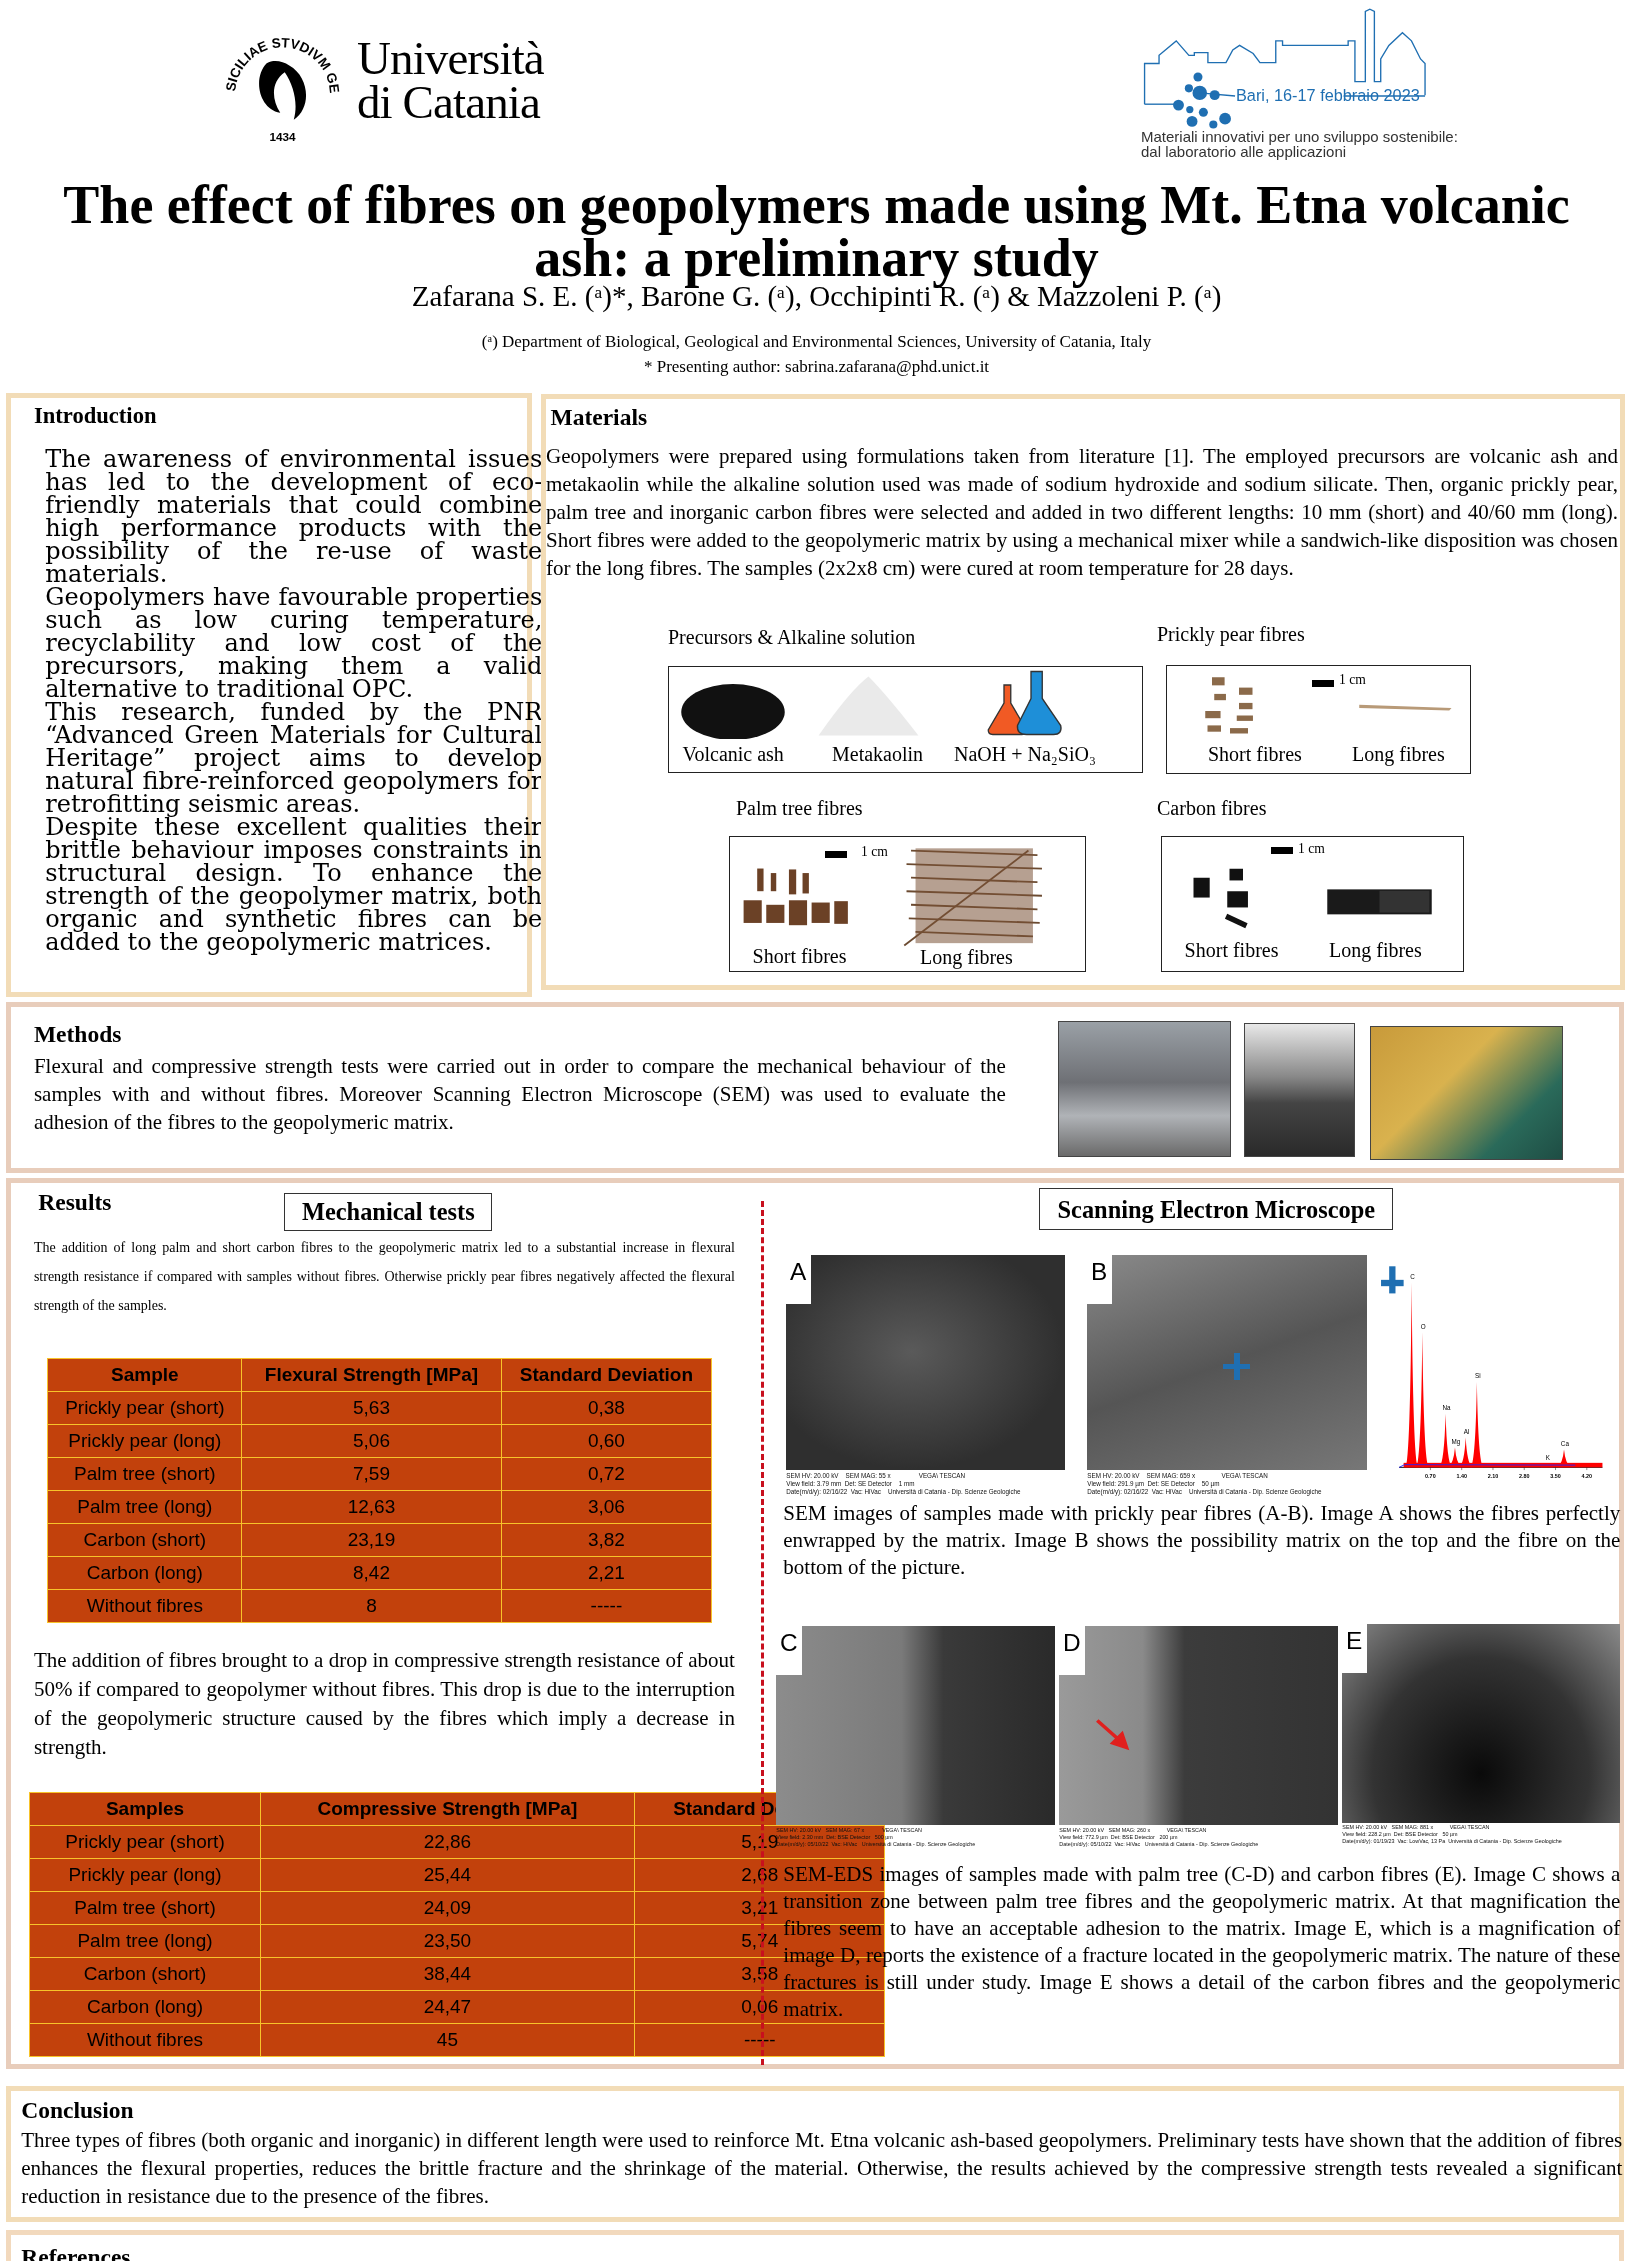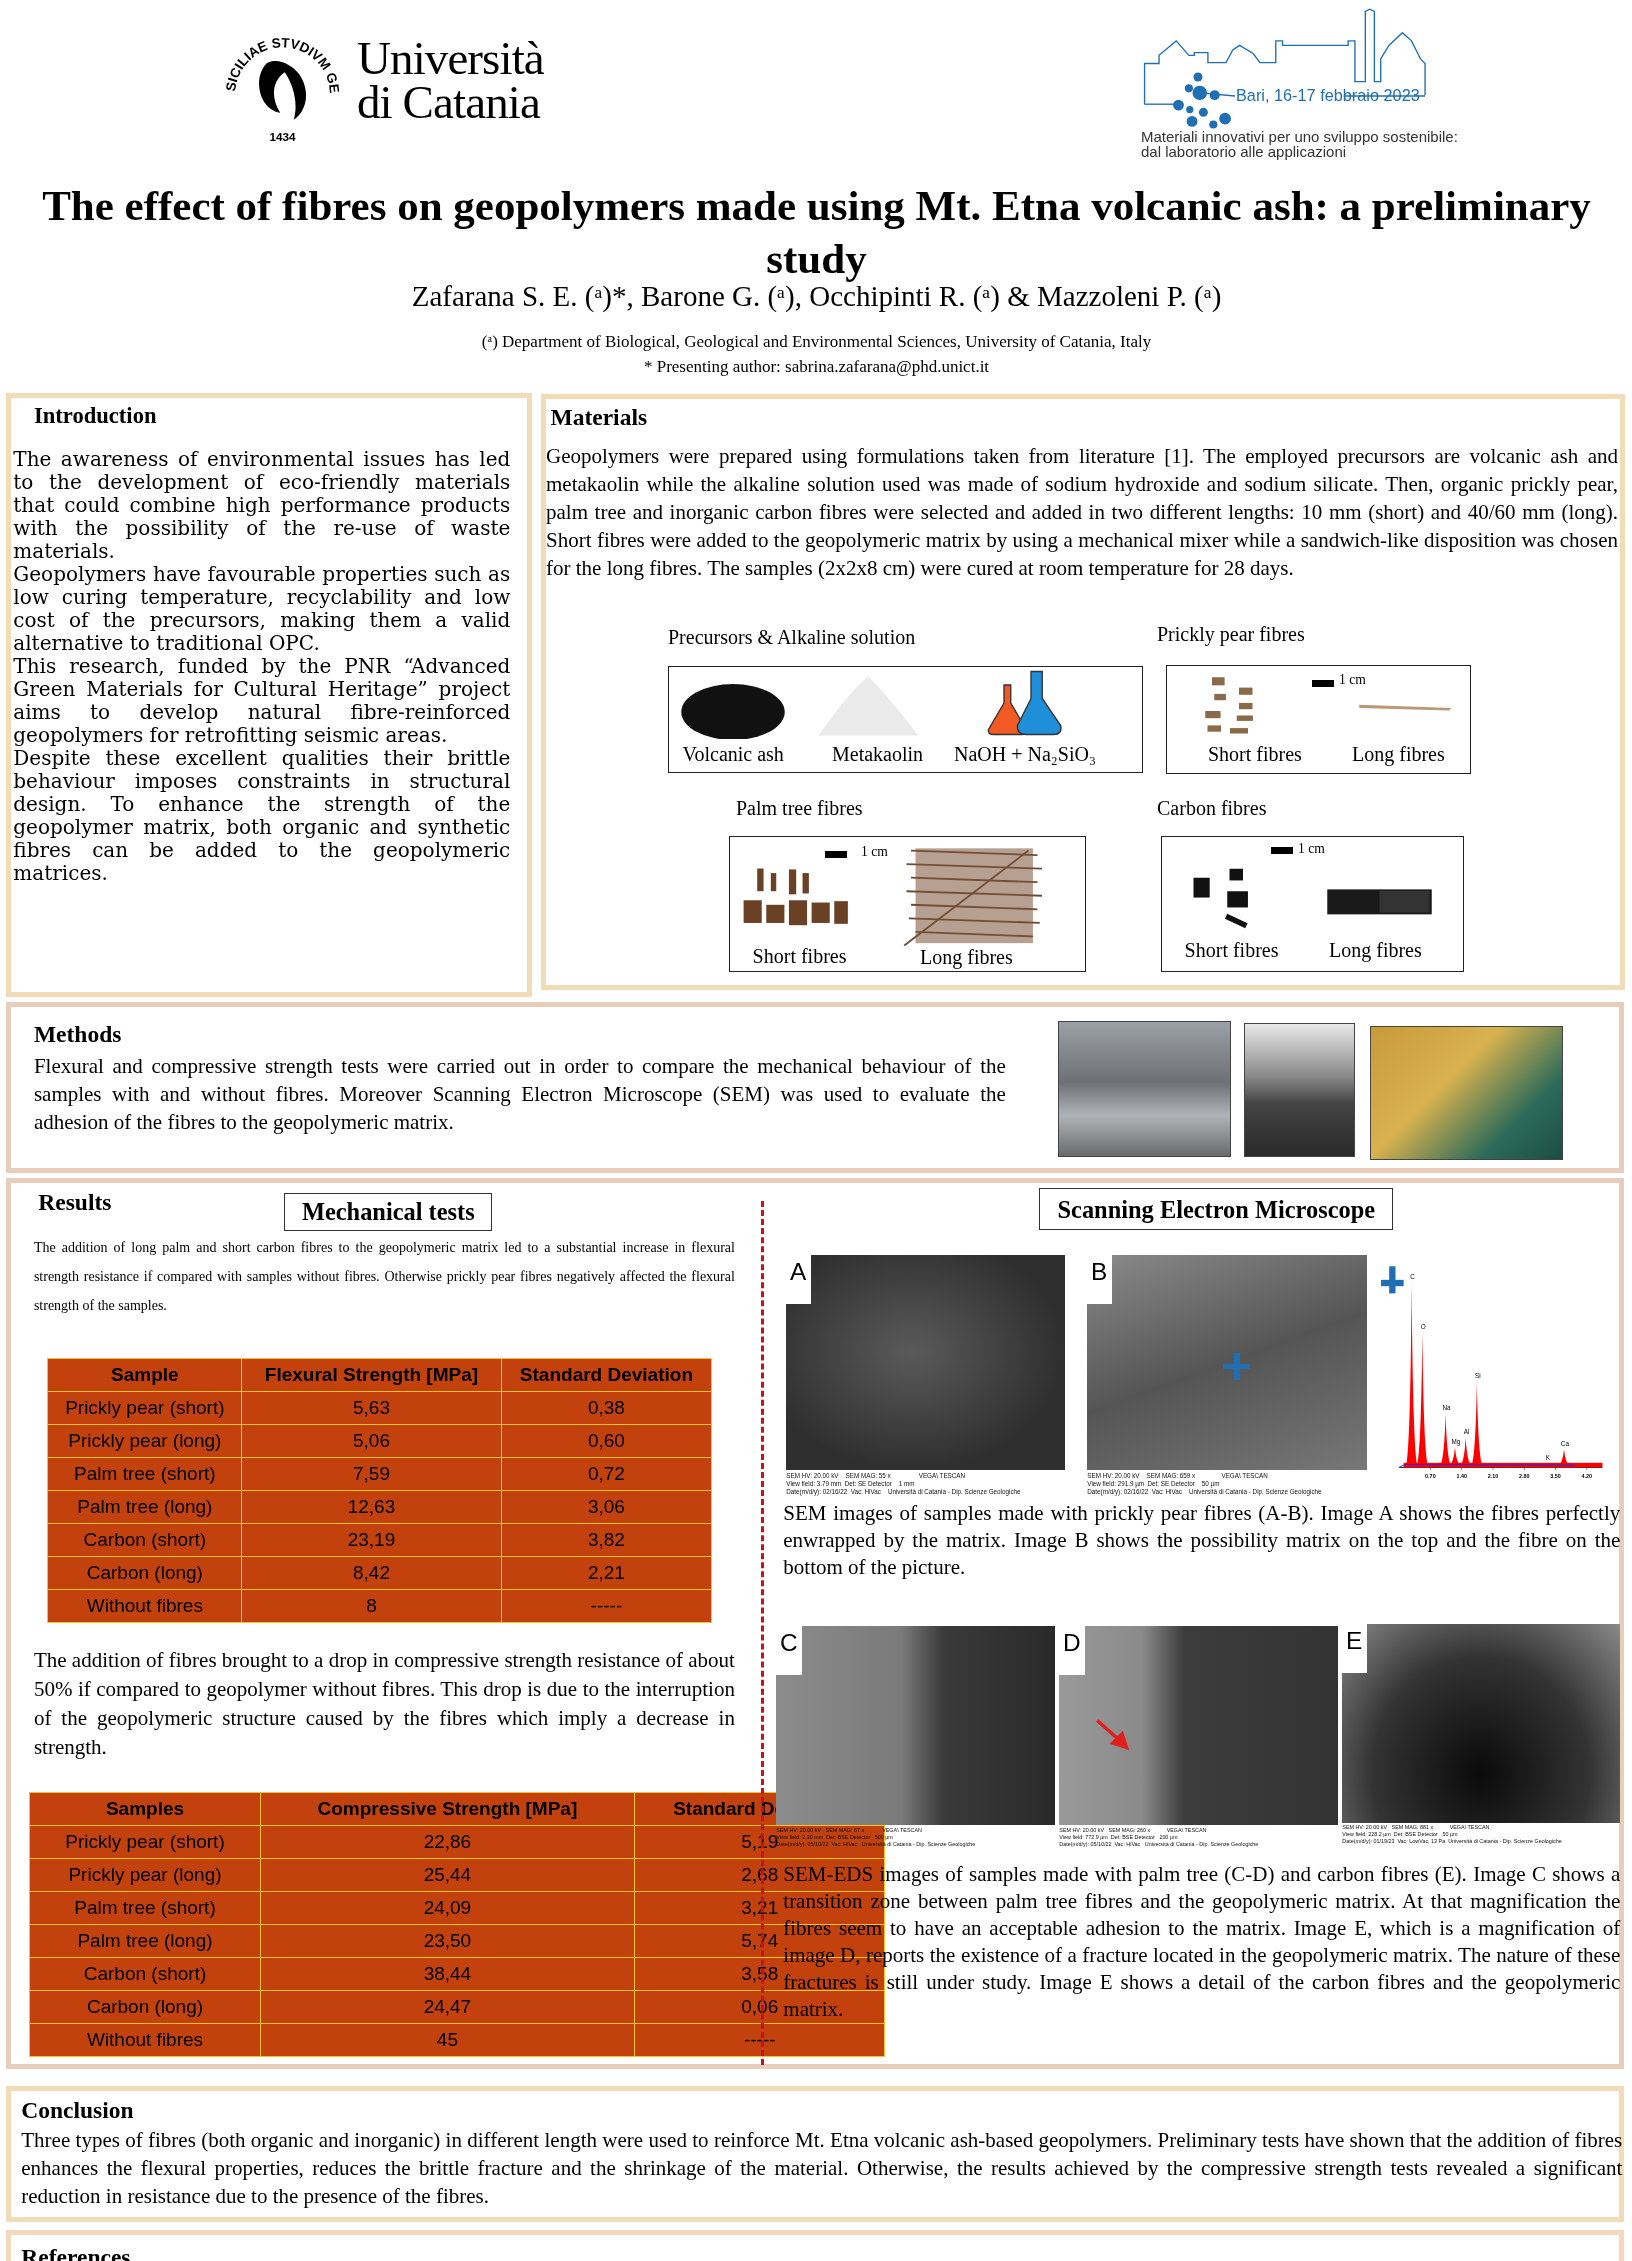--- a/index.html
+++ b/index.html
@@ -9,21 +9,21 @@
   .serif { font-family: "Liberation Serif", "DejaVu Serif", serif; }
 
   
   #logo-unict { left: 217px; top: 18px; width: 362px; height: 136px; }
   #seal { left: 217px; top: 18px; width: 131px; height: 131px; }
   #unict-name { left: 357px; top: 36px; font-size: 47px; line-height: 44px; letter-spacing: -0.9px; }
   #conf-logo { left: 1131px; top: 0; width: 380px; height: 163px; }
   #conf-date { left: 1235px; top: 81px; font-size: 16.3px; color: #1f6fb2; font-family: "Liberation Sans", sans-serif; }
   #conf-tagline { left: 1141px; top: 127px; font-size: 15px; line-height: 15.4px; color: #333; font-family: "Liberation Sans", sans-serif; }
 
-  #title { left: 9px; top: 179px; width: 1615px; text-align: center; font-weight: bold; font-size: 43px; line-height: 53px; }
+  #title { left: 9px; top: 179px; width: 1615px; text-align: center; font-weight: bold; font-size: 54px; line-height: 53px; }
   #authors { left: 0; top: 280px; width: 1633px; text-align: center; font-size: 29px; }
   #affil { left: 0; top: 332px; width: 1633px; text-align: center; font-size: 17px; }
   #presenting { left: 0; top: 357px; width: 1633px; text-align: center; font-size: 17px; }
 
   
   .box { position: absolute; background: rgba(255,255,255,0.85); }
   .box-yellow { border: 5.4px solid #f2dcb7; }
   .box-rose { border: 5.4px solid #e8cdbb; }
   .box-peach { border: 5.4px solid #f2d9bd; }
   .sec-title { position: absolute; font-weight: bold; font-size: 23.5px; }
@@ -97,21 +97,21 @@
   </div>
 </div>
 
 <h1 id="title" class="abs">The effect of fibres on geopolymers made using Mt. Etna volcanic ash: a preliminary study</h1>
 <div id="authors" class="abs">Zafarana S. E. (ᵃ)*, Barone G. (ᵃ), Occhipinti R. (ᵃ) &amp; Mazzoleni P. (ᵃ)</div>
 <div id="affil" class="abs">(ᵃ) Department of Biological, Geological and Environmental Sciences, University of Catania, Italy</div>
 <div id="presenting" class="abs">* Presenting author: sabrina.zafarana@phd.unict.it</div>
 
 <section id="intro-box" class="box box-yellow">
   <div class="sec-title" style="left:22.6px;top:5.4px;font-size:22.6px;">Introduction</div>
-  <div class="body-text" style="left:2px;top:50px;width:497px;font-size:20px;line-height:23px;font-family:'DejaVu Serif',serif;">
+  <div class="body-text" style="left:34px;top:50px;width:497px;font-size:24px;line-height:23px;font-family:'DejaVu Serif',serif;">
     <p>The awareness of environmental issues has led to the development of eco-friendly materials that could combine high performance products with the possibility of the re-use of waste materials.</p>
     <p>Geopolymers have favourable properties such as low curing temperature, recyclability and low cost of the precursors, making them a valid alternative to traditional OPC.</p>
     <p>This research, funded by the PNR “Advanced Green Materials for Cultural Heritage” project aims to develop natural fibre-reinforced geopolymers for retrofitting seismic areas.</p>
     <p>Despite these excellent qualities their brittle behaviour imposes constraints in structural design. To enhance the strength of the geopolymer matrix, both organic and synthetic fibres can be added to the geopolymeric matrices.</p>
   </div>
 </section>
 
 <section id="materials-box" class="box box-yellow">
   <div class="sec-title" style="left:4.5px;top:5.4px;">Materials</div>
   <div class="body-text" style="left:0;top:43px;width:1072px;font-size:21px;line-height:28px;">Geopolymers were prepared using formulations taken from literature [1]. The employed precursors are volcanic ash and metakaolin while the alkaline solution used was made of sodium hydroxide and sodium silicate. Then, organic prickly pear, palm tree and inorganic carbon fibres were selected and added in two different lengths: 10 mm (short) and 40/60 mm (long). Short fibres were added to the geopolymeric matrix by using a mechanical mixer while a sandwich-like disposition was chosen for the long fibres. The samples (2x2x8 cm) were cured at room temperature for 28 days.</div>

